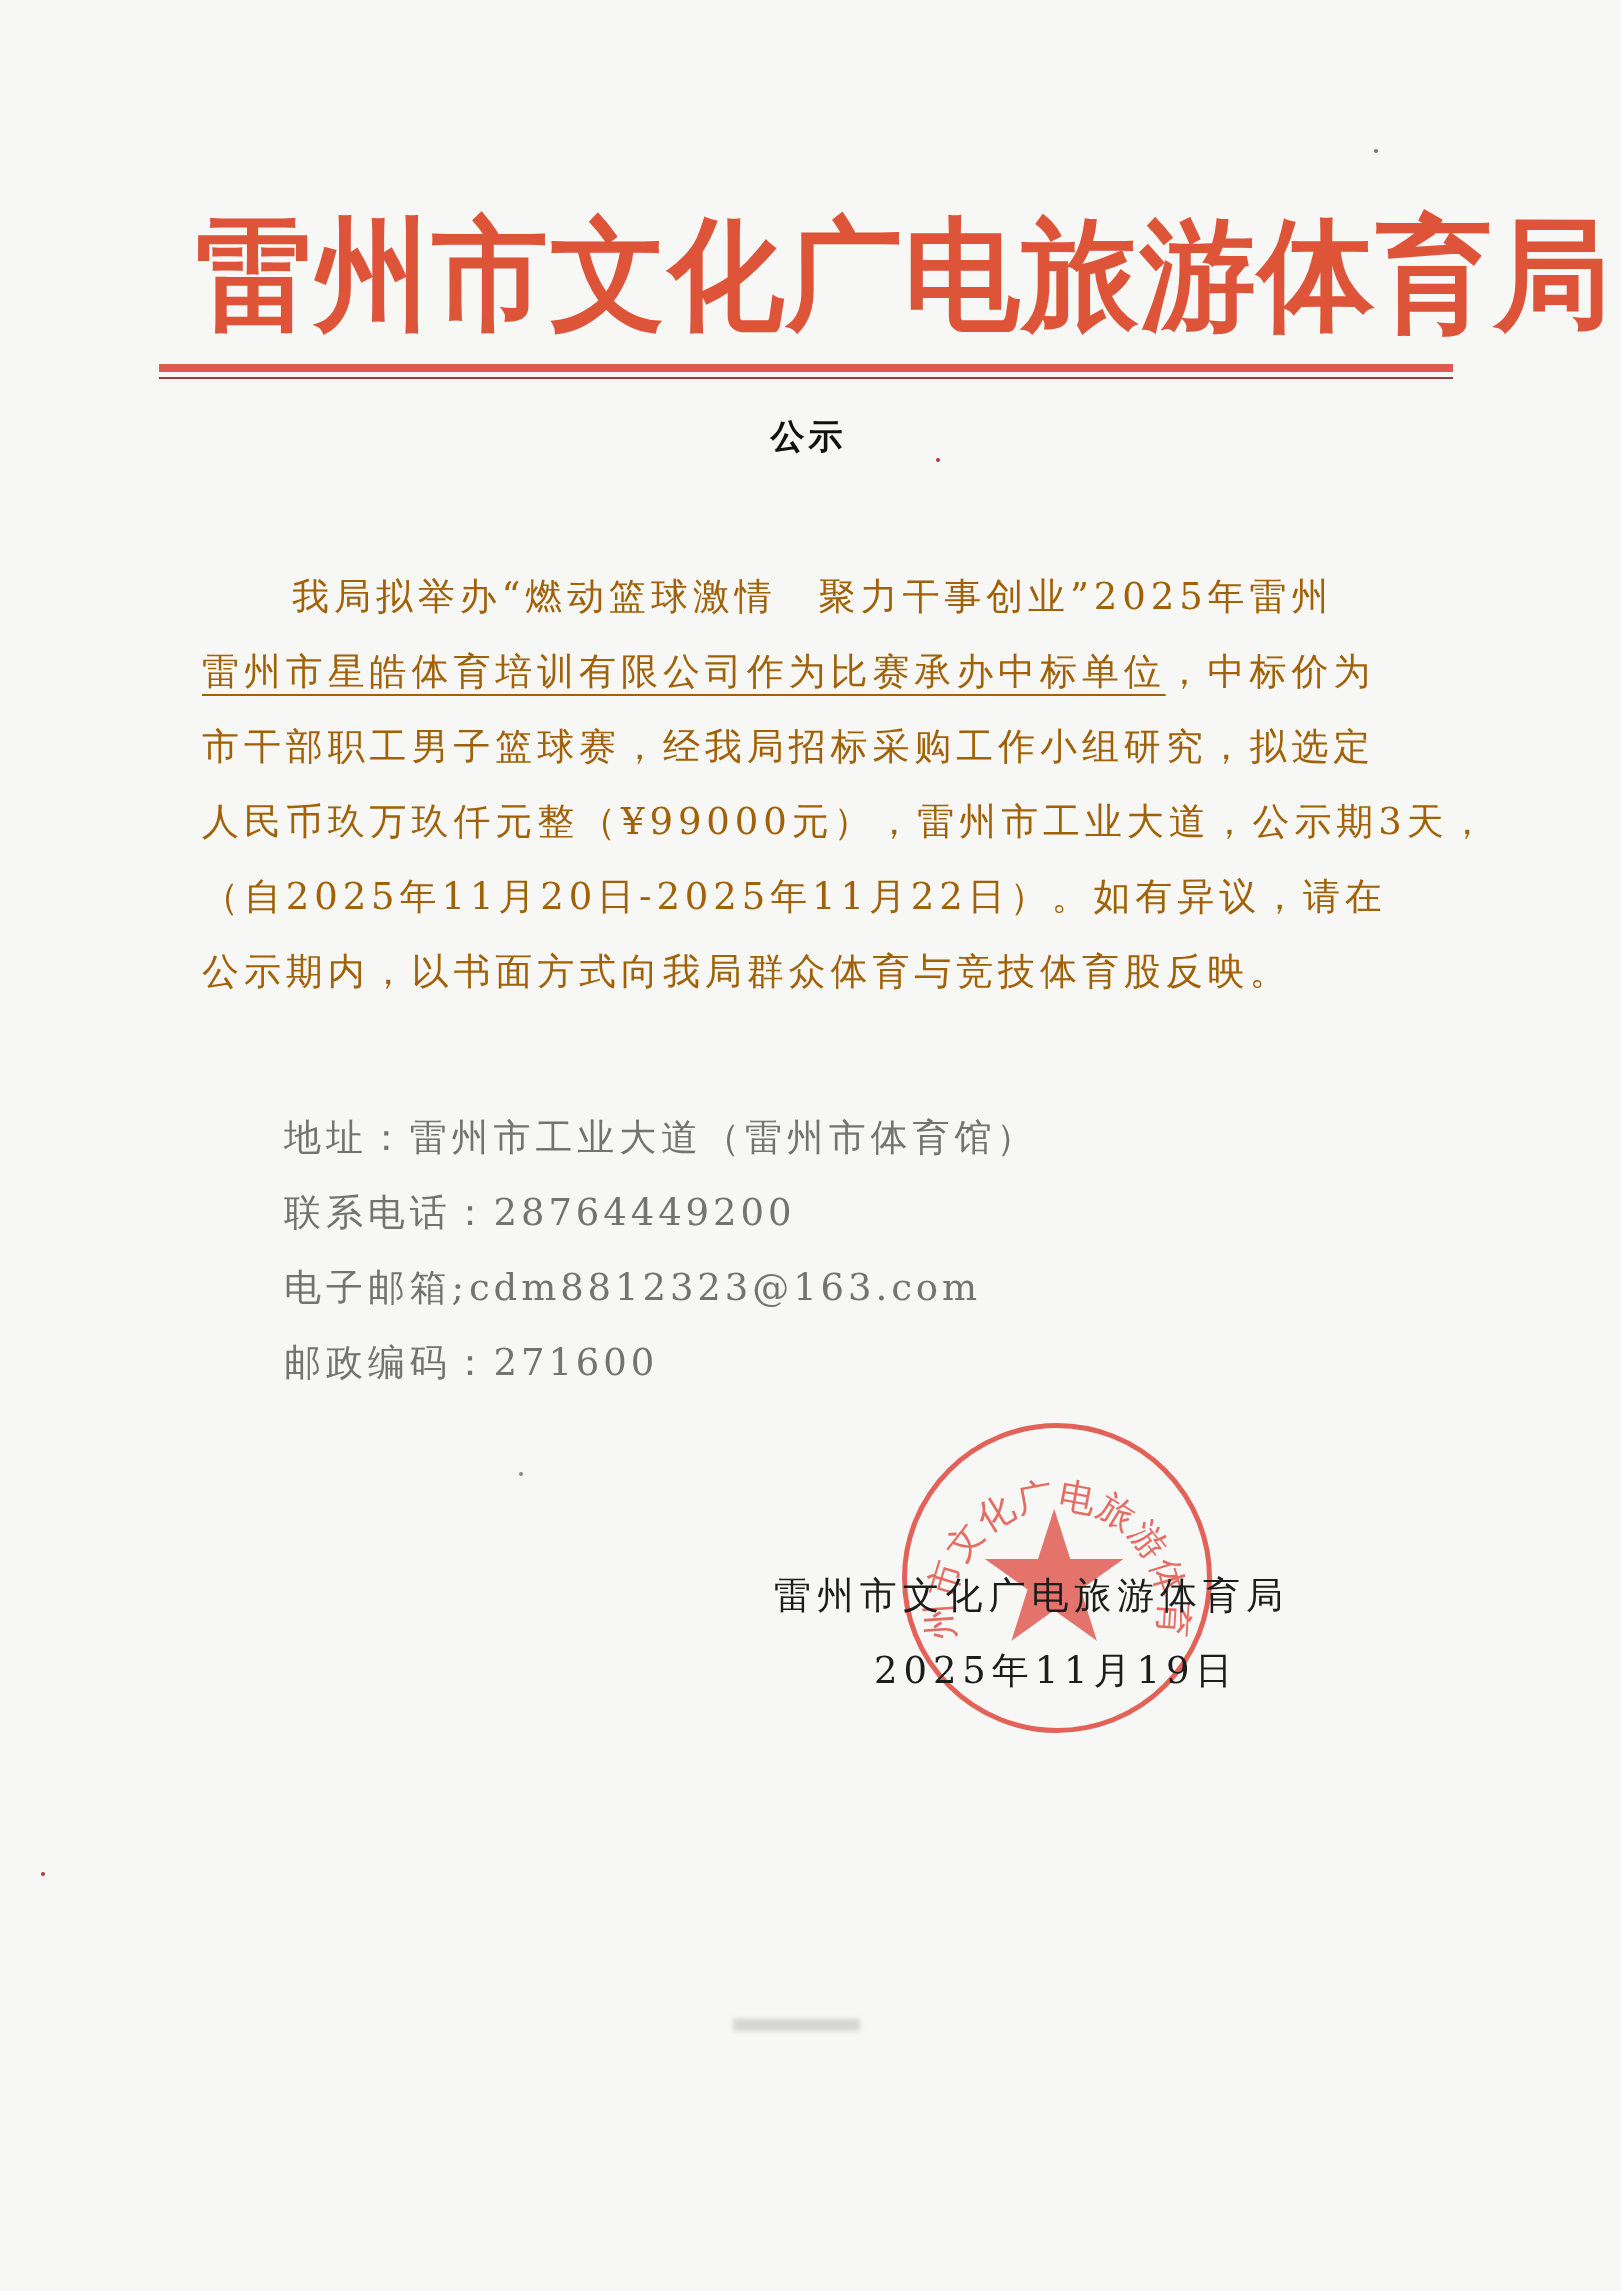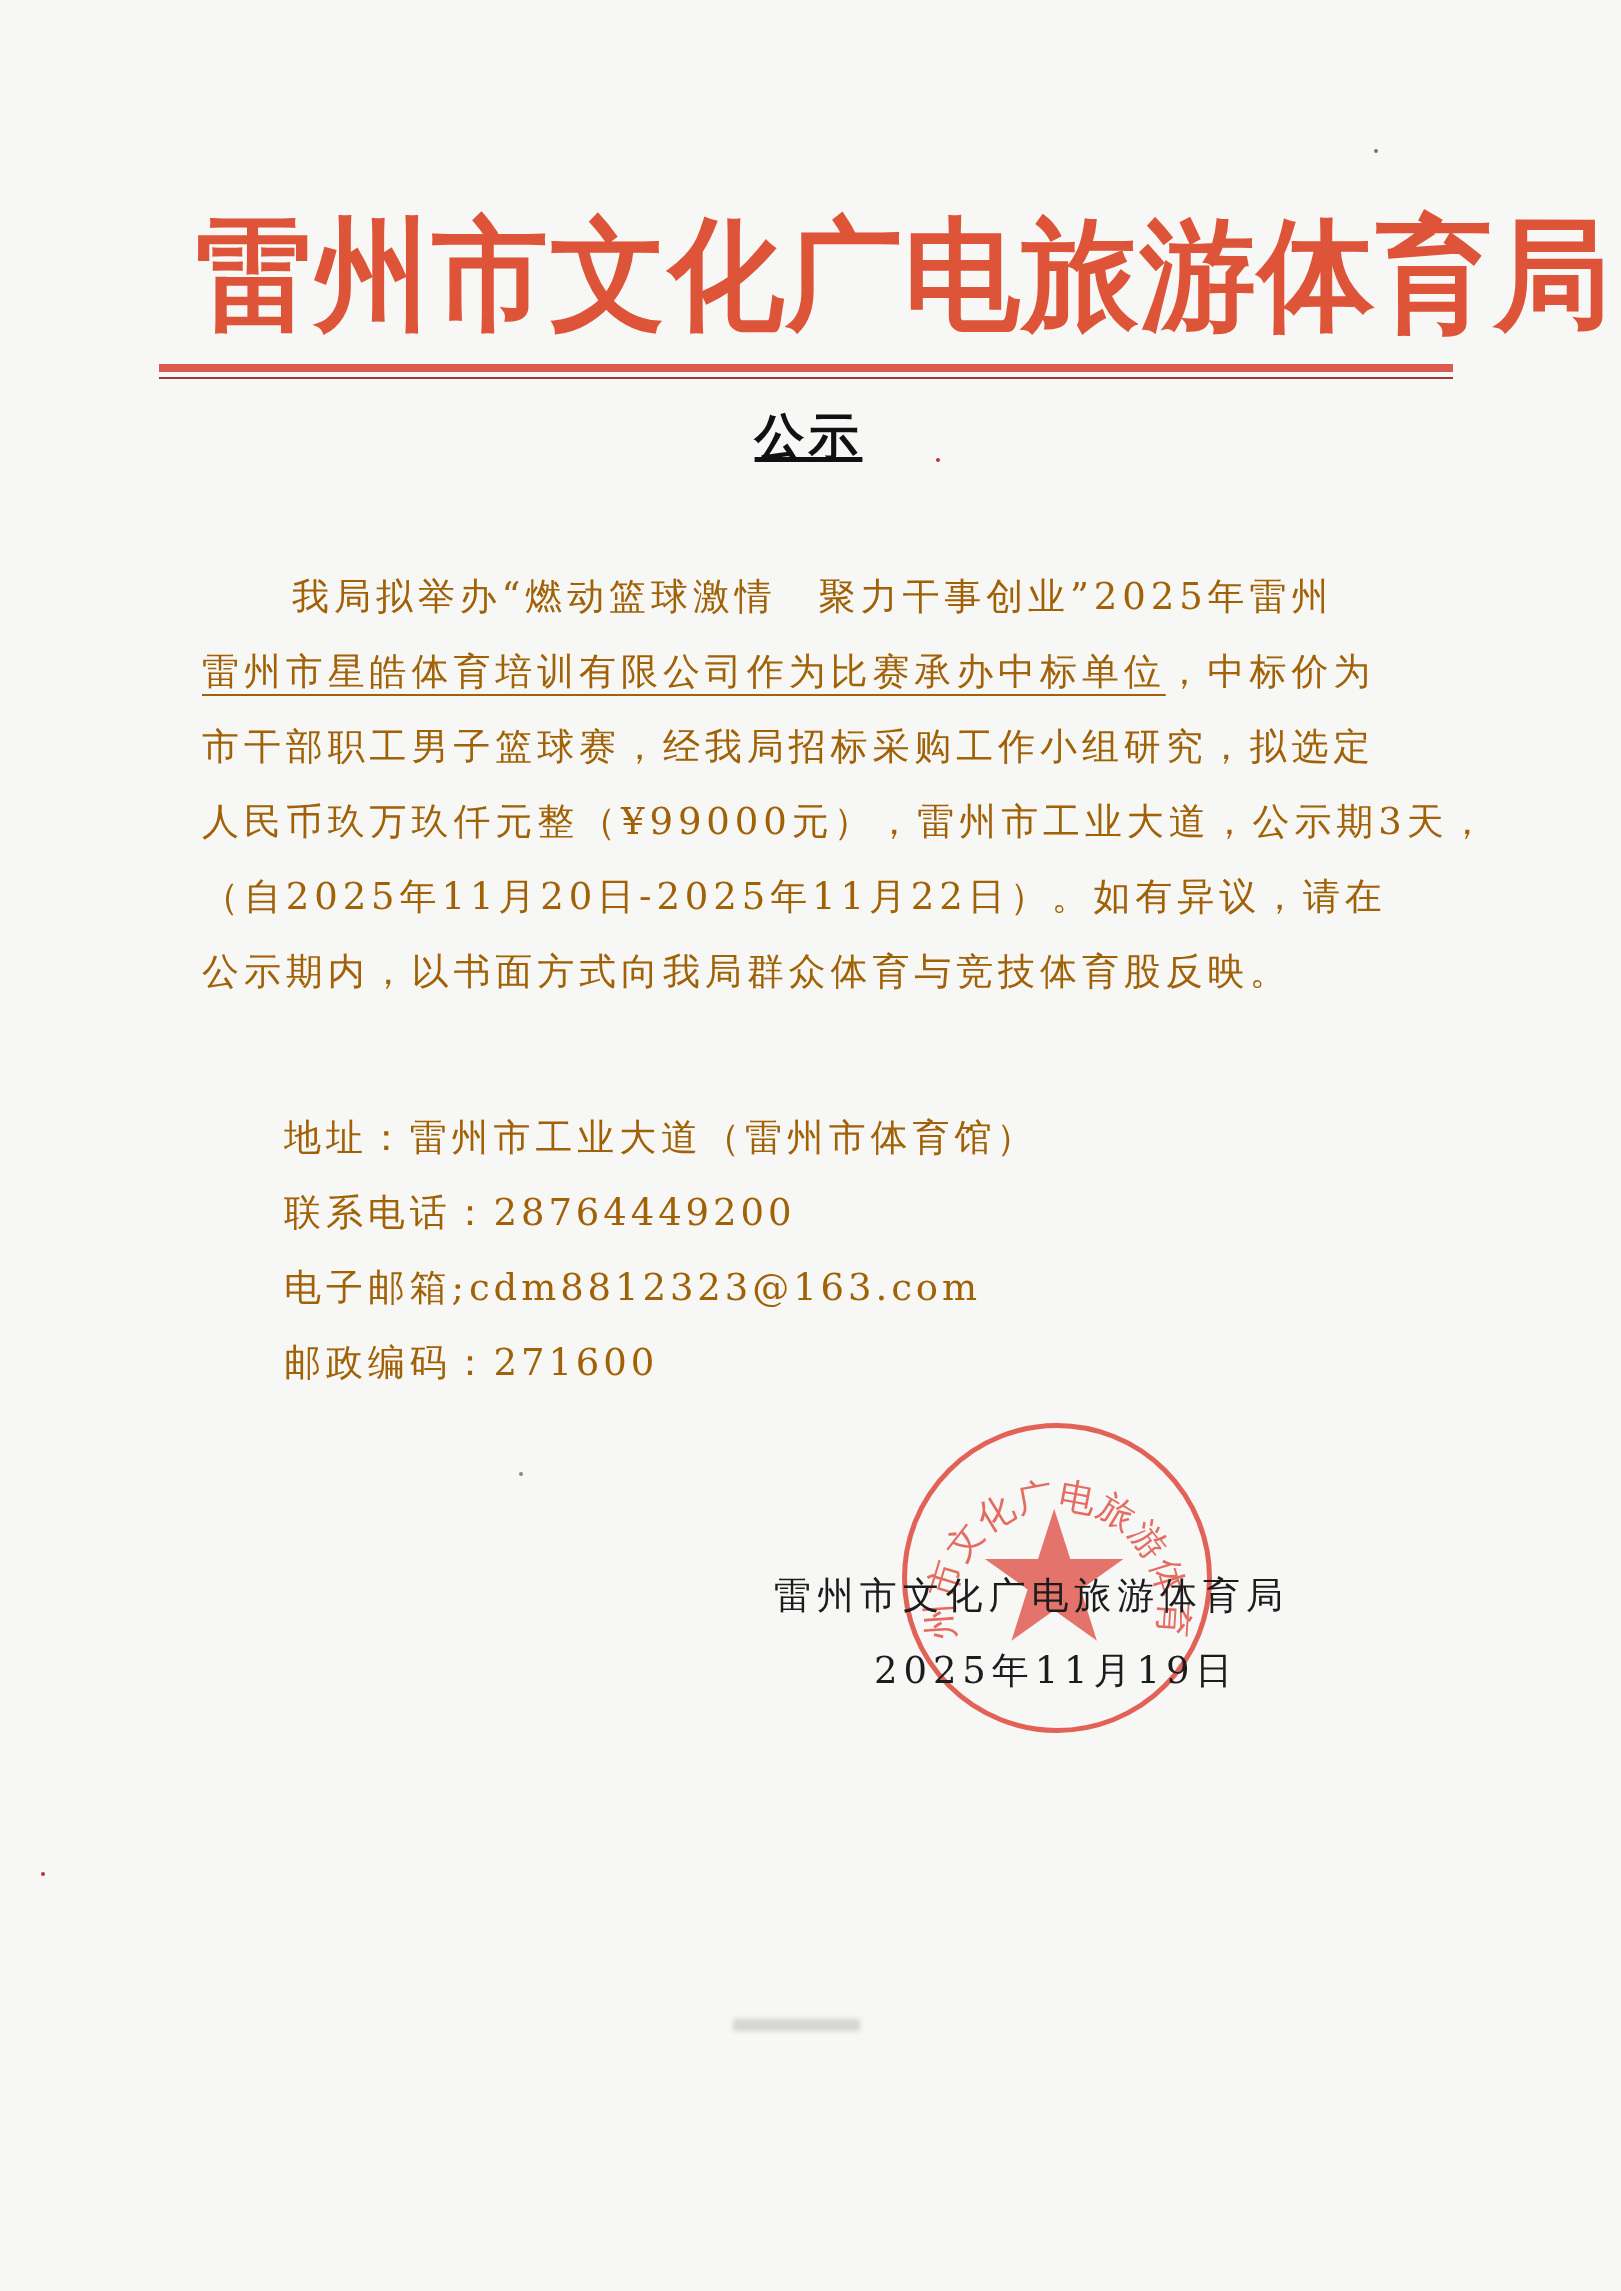--- a/index.html
+++ b/index.html
@@ -15,37 +15,36 @@
     font-family: "DejaVu Sans", sans-serif;
     font-size: 116px; line-height: 147px; font-weight: bold;
     color: #dd5438; letter-spacing: 2px; white-space: nowrap;
     text-align: center;
     transform: scaleY(1.05);
   }
   .rule-thick { left: 159px; top: 364px; width: 1294px; height: 7.8px; background: #dc5a4f; }
   .rule-thin  { left: 159px; top: 377px; width: 1294px; height: 2px; background: #9b3a36; }
   .notice-heading {
     left: 686px; top: 402px; width: 245px; text-align: center;
-    font-size: 50px; line-height: 69px; font-weight: bold; color: #111;
+    font-size: 34px; line-height: 69px; font-weight: bold; color: #111;
     letter-spacing: 3.9px;
-    text-decoration: underline;
   }
   .body-para {
     left: 202px; top: 559px; width: 1225px;
     font-size: 37px; line-height: 75px; letter-spacing: 4.9px;
     color: #a16207;
   }
   .body-line { display: block; white-space: nowrap; height: 75px; }
   .indent { padding-left: 90px; }
   .underline {
     text-decoration: underline; text-decoration-thickness: 2px; text-underline-offset: 9.8px;
   }
   .contact-block {
     left: 284px; top: 1100px; width: 980px;
-    font-size: 37px; line-height: 75px; letter-spacing: 4.9px; color: #a16207;
+    font-size: 37px; line-height: 75px; letter-spacing: 4.9px; color: #737373;
   }
   .contact-line { display: block; white-space: nowrap; height: 75px; }
   .mono { font-family: "DejaVu Serif", serif; letter-spacing: 3.9px; }
   .seal {
     left: 902px; top: 1423px; width: 310px; height: 310px;
     border: 5.9px solid rgba(222, 72, 60, 0.85); border-radius: 50%;
     box-sizing: border-box;
   }
   .seal-text {
     left: 0; top: 0; width: 100%; height: 100%;

